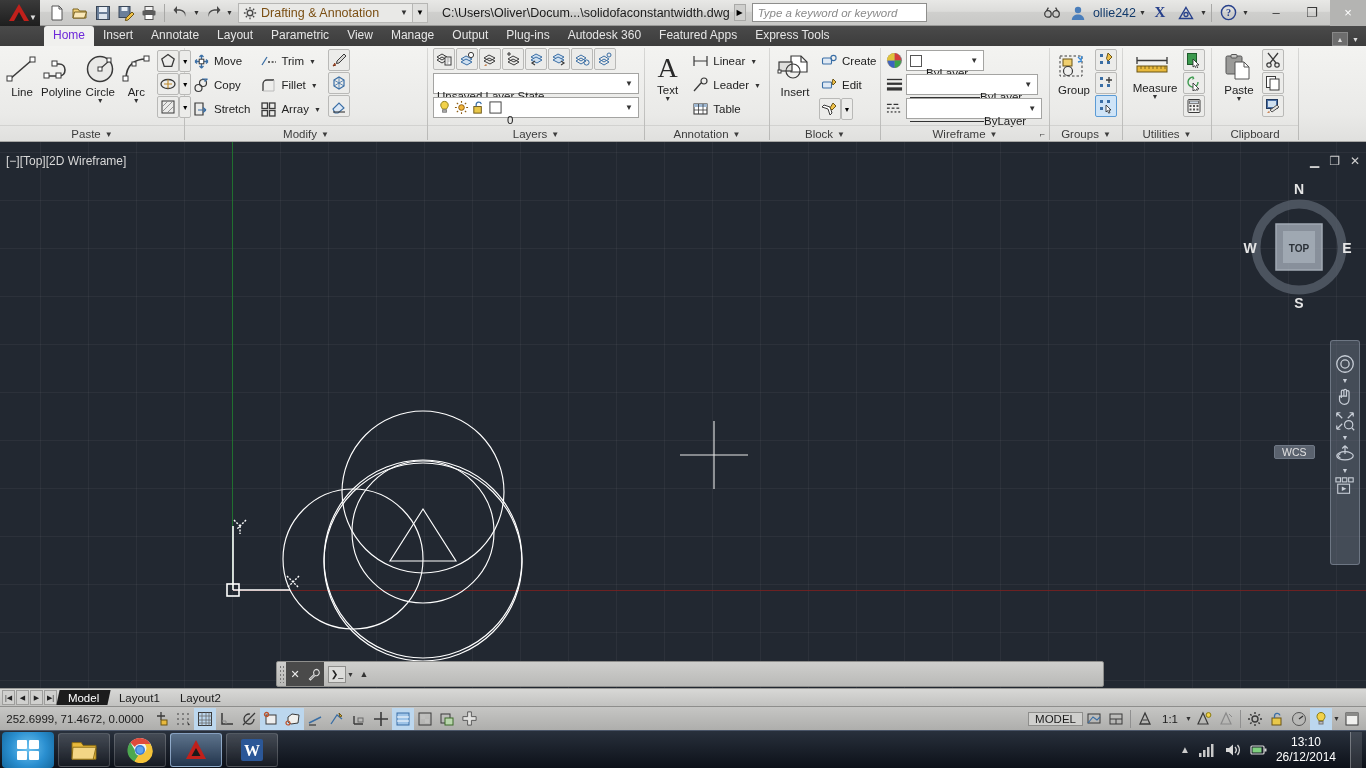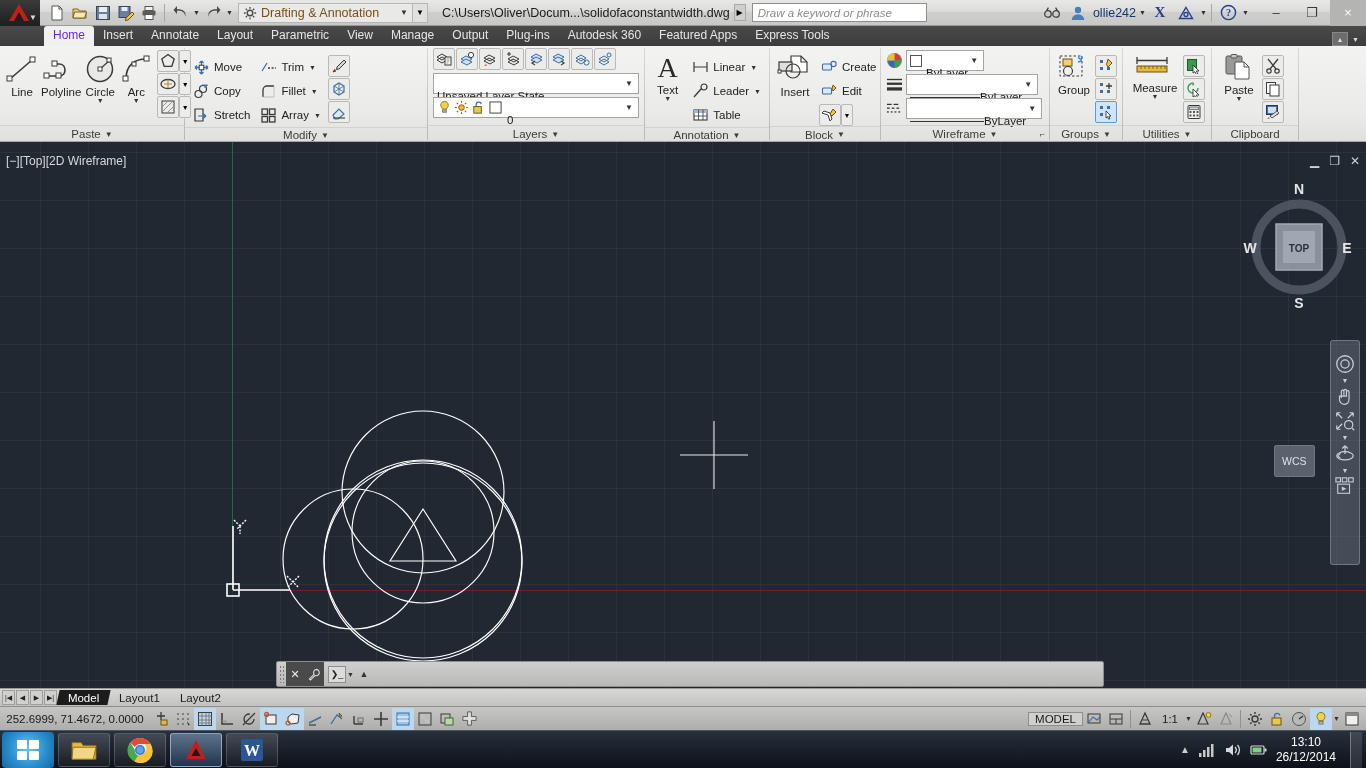--- a/index.html
+++ b/index.html
@@ -104,21 +104,21 @@
     width:48px; display:flex;flex-direction:column;align-items:center;
     padding-top:4px; cursor:pointer; border:1px solid transparent;border-radius:2px;
   }
   .bigbtn .lbl{ font-size:11.5px;color:#222; margin-top:2px; text-align:center;}
   .bigbtn .dd{ font-size:7px;color:#333; line-height:6px; }
 
   .smrow{ display:flex; align-items:center; height:24px; padding:0 3px; cursor:pointer;
     border:1px solid transparent;border-radius:2px; }
   .smrow .lbl{ font-size:11.5px;color:#222; margin-left:4px; white-space:nowrap;}
   .smrow .dd{ font-size:7px;color:#333; margin-left:5px;}
-  .col{ display:flex; flex-direction:column;margin-top:6px; }
+  .col{ display:flex; flex-direction:column; }
 
   .iconbtn{
     width:22px;height:22px; display:flex;align-items:center;justify-content:center;
     border:1px solid transparent;border-radius:2px; cursor:pointer;
   }
   .iconbtn.boxed{ background:#ececea;border:1px solid #b9b9b7;}
   .iconbtn.sel{ background:#cfe4f7; border:1px solid #5b9bd5;}
 
   .combo{
     display:flex;align-items:center; height:21px; background:#fff;
@@ -292,21 +292,21 @@
           </g>
         </svg>
       <span class="ws-label">Drafting &amp; Annotation</span>
       <span class="drop-arrow">▼</span>
     </div>
     <div class="ws-extra">▼</div>
 
     <div class="docpath">C:\Users\Oliver\Docum...\solidofaconstantwidth.dwg</div>
     <div class="path-arrow">▶</div>
 
-    <div class="searchbox">Draw a keyword or phrase</div>
+    <div class="searchbox">Type a keyword or keyword</div>
 
     <div class="tb-right">
       <div class="tb-icon">
         <svg width="18" height="14" viewBox="0 0 20 14">
             <circle cx="5.5" cy="8" r="3.6" fill="none" stroke="#3a3a3a" stroke-width="1.4"></circle>
             <circle cx="14.5" cy="8" r="3.6" fill="none" stroke="#3a3a3a" stroke-width="1.4"></circle>
             <path d="M4 4.5L6 1M16 4.5L14 1" stroke="#3a3a3a" stroke-width="1.4" fill="none"></path>
           </svg>
       </div>
       <div class="tb-icon">
@@ -964,21 +964,21 @@
     <svg width="130" height="145" style="position:absolute;left:1236px;top:30px;">
       <circle cx="63" cy="75" r="43" fill="none" stroke="#59616d" stroke-width="9" opacity="0.75"></circle>
       <rect x="40" y="52" width="46" height="46" fill="#9aa3ae" stroke="#b8c0ca" stroke-width="1.5" opacity="0.85"></rect>
       <rect x="47" y="59" width="32" height="32" fill="#aab2bc" opacity="0.7"></rect>
       <text x="63" y="80" font-size="10" fill="#2b3138" text-anchor="middle" font-family="Liberation Sans, sans-serif" font-weight="bold">TOP</text>
       <text x="63" y="22" font-size="14" fill="#e6e6e6" text-anchor="middle" font-family="Liberation Sans, sans-serif" font-weight="bold">N</text>
       <text x="63" y="136" font-size="14" fill="#e6e6e6" text-anchor="middle" font-family="Liberation Sans, sans-serif" font-weight="bold">S</text>
       <text x="14" y="81" font-size="14" fill="#e6e6e6" text-anchor="middle" font-family="Liberation Sans, sans-serif" font-weight="bold">W</text>
       <text x="111" y="81" font-size="14" fill="#e6e6e6" text-anchor="middle" font-family="Liberation Sans, sans-serif" font-weight="bold">E</text>
     </svg>
-    <div style="position:absolute;left:1274px;top:303px;background:#5a626e;border:1px solid #6e7784;border-radius:2px;padding:9px 7px;font-size:10.5px;color:#e0e0e0;">WCS</div>
+    <div style="position:absolute;left:1274px;top:303px;background:#5a626e;border:1px solid #6e7784;border-radius:2px;padding:0 7px;font-size:10.5px;color:#e0e0e0;">WCS</div>
 
     <div style="position:absolute;left:1330px;top:198px;width:30px;height:225px;background:rgba(110,120,135,0.45);border:1px solid rgba(150,160,175,0.5);border-radius:3px;">
       <div style="display:flex;flex-direction:column;align-items:center;padding-top:12px;gap:2px;">
         <svg width="22" height="22" viewBox="0 0 24 24">
             <circle cx="12" cy="12" r="9" fill="none" stroke="#c9cfd8" stroke-width="1.4"></circle>
             <circle cx="12" cy="12" r="4.5" fill="none" stroke="#c9cfd8" stroke-width="1.4"></circle>
           </svg>
         <span style="font-size:7px;color:#c9cfd8">▼</span>
         <svg width="22" height="22" viewBox="0 0 24 24">
             <path d="M8 13V6a1.4 1.4 0 0 1 2.8 0v5M10.8 11V5a1.4 1.4 0 0 1 2.8 0v6M13.6 11V6.5a1.4 1.4 0 0 1 2.8 0V14c0 4-2 6-5 6s-5.4-2.5-5.4-5V11z" fill="none" stroke="#c9cfd8" stroke-width="1.3"></path>

